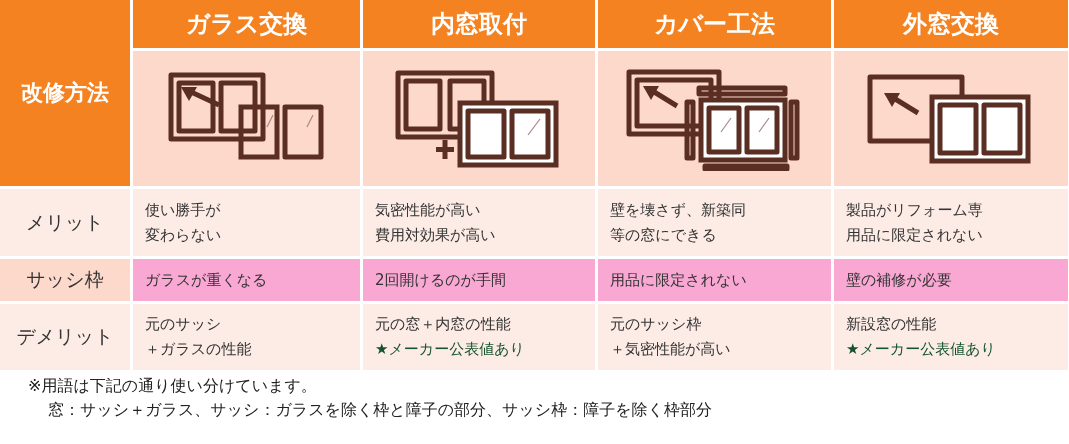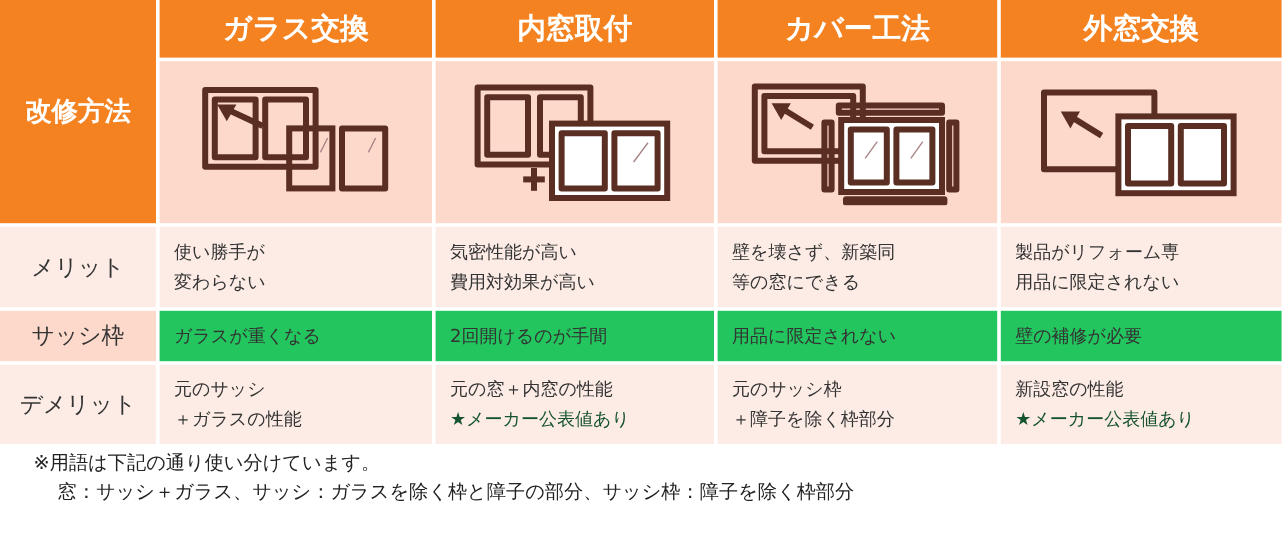--- a/index.html
+++ b/index.html
@@ -12,21 +12,21 @@
     column-gap: 3px; row-gap: 3px;
     background: #ffffff;
   }
   .cell { box-sizing: border-box; display: flex; align-items: center; }
   .hdr { background: #f58220; color: #ffffff; justify-content: center; font-size: 24px; font-weight: bold; }
   .corner { background: #f58220; color: #ffffff; justify-content: center; font-size: 22px; font-weight: bold; grid-row: 1 / span 2; grid-column: 1; }
   .img { background: #fdd9cc; justify-content: center; }
   .rowlab { background: #fdece6; justify-content: center; font-size: 19px; color: #333; }
   .rowlab.dem { background: #fdd9cc; }
   .txt { background: #fdece6; padding-left: 12px; font-size: 15px; line-height: 25px; flex-direction: column; align-items: flex-start; justify-content: center; }
-  .txt.dem { background: #22c55e; }
+  .txt.dem { background: #f9a8d4; }
   .red { color: #14532d; }
   .note { position: absolute; left: 28px; top: 374px; font-size: 16px; line-height: 24px; color: #222; }
   .note .l2 { padding-left: 20px; }
   svg .ink { fill: none; stroke: #5a2e22; stroke-width: 5; stroke-linejoin: round; }
   svg .inkw { fill: #ffffff; stroke: #5a2e22; stroke-width: 5; }
   svg .glass { stroke: #a88; stroke-width: 1.2; fill: none; }
 </style>
 </head>
 <body>
 
@@ -122,21 +122,21 @@
     <div class="cell txt">
       <span>元のサッシ</span>
       <span>＋ガラスの性能</span>
     </div>
     <div class="cell txt">
       <span>元の窓＋内窓の性能</span>
       <span class="red">★メーカー公表値あり</span>
     </div>
     <div class="cell txt">
       <span>元のサッシ枠</span>
-      <span>＋障子を除く枠部分</span>
+      <span>＋気密性能が高い</span>
     </div>
     <div class="cell txt">
       <span>新設窓の性能</span>
       <span class="red">★メーカー公表値あり</span>
     </div>
   </div>
 </div>
 
 <div class="note">
   <div>※用語は下記の通り使い分けています。</div>

